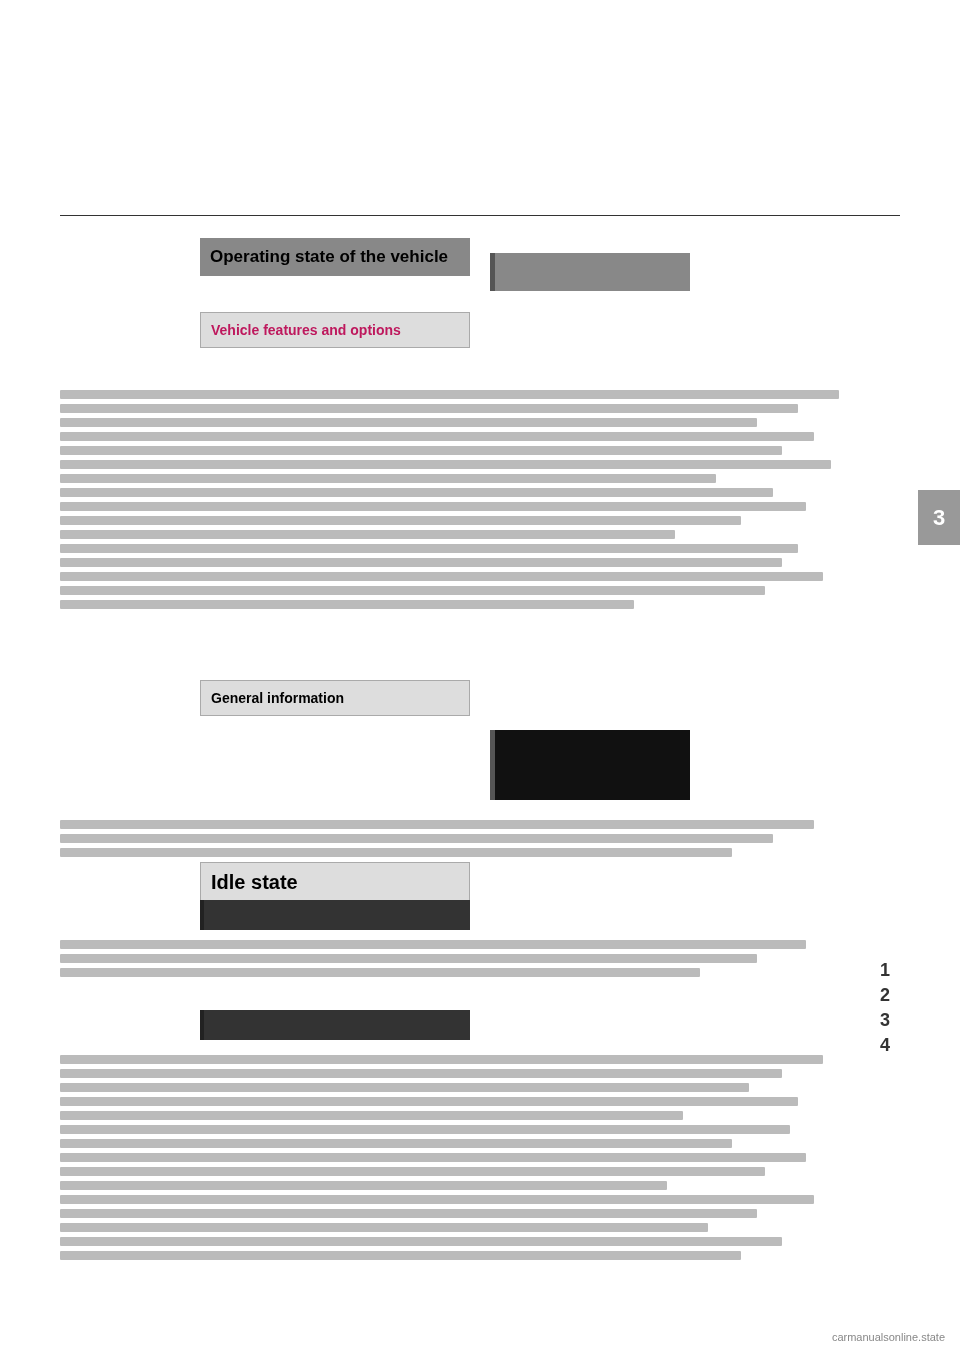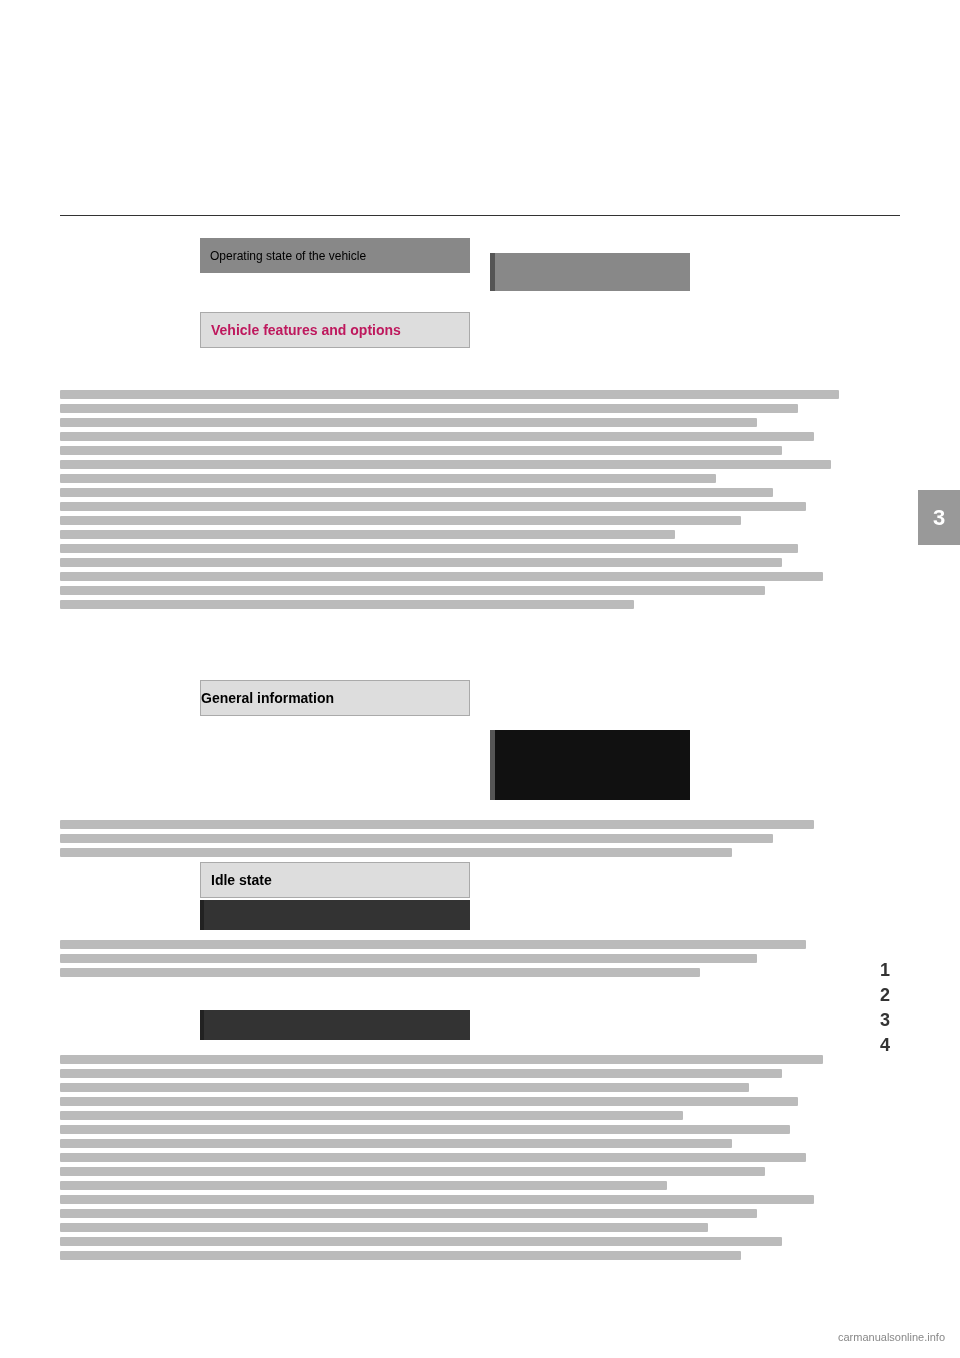--- a/index.html
+++ b/index.html
@@ -54,22 +54,22 @@
     .operating-state-box {
       position: absolute;
       top: 238px;
       left: 200px;
       width: 270px;
       background-color: #888888;
       padding: 8px 10px;
     }
 
     .operating-state-box .label {
-      font-size: 12px;
-      font-weight: normal;
+      font-size: 17px;
+      font-weight: bold;
       color: #000000;
       line-height: 1.3;
     }
 
     
     .vehicle-features-box {
       position: absolute;
       top: 312px;
       left: 200px;
       width: 270px;
@@ -97,21 +97,21 @@
     }
 
     
     .general-info-box {
       position: absolute;
       top: 680px;
       left: 200px;
       width: 270px;
       background-color: #dddddd;
       border: 1px solid #aaaaaa;
-      padding: 8px 0;
+      padding: 8px 10px;
     }
 
     .general-info-box .label {
       font-size: 14px;
       font-weight: bold;
       color: #000000;
     }
 
     
     .dark-block-mid {
@@ -129,21 +129,21 @@
       position: absolute;
       top: 862px;
       left: 200px;
       width: 270px;
       background-color: #dddddd;
       border: 1px solid #aaaaaa;
       padding: 8px 10px;
     }
 
     .idle-state-box .label {
-      font-size: 14px;
+      font-size: 20px;
       font-weight: bold;
       color: #000000;
     }
 
     
     .dark-bar-idle {
       position: absolute;
       top: 900px;
       left: 200px;
       width: 270px;
@@ -285,15 +285,15 @@
     <div class="text-line" style="width:91%;"></div>
     <div class="text-line" style="width:86%;"></div>
     <div class="text-line" style="width:74%;"></div>
     <div class="text-line" style="width:92%;"></div>
     <div class="text-line" style="width:85%;"></div>
     <div class="text-line" style="width:79%;"></div>
     <div class="text-line" style="width:88%;"></div>
     <div class="text-line" style="width:83%;"></div>
   </div>
 
-  <div class="watermark">carmanualsonline.info</div>
+  <div class="watermark">carmanualsonline.state</div>
 
 </div>
 
 </body></html>

